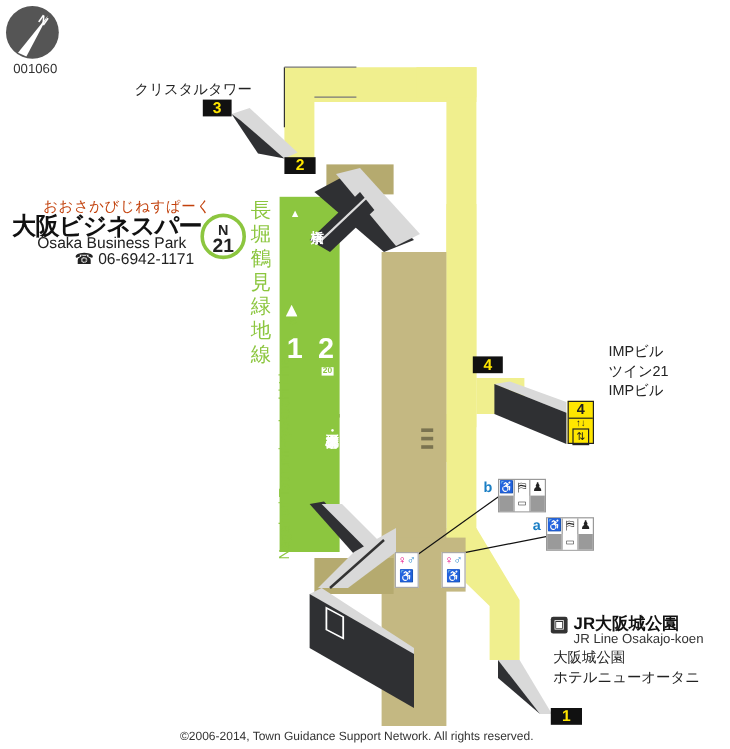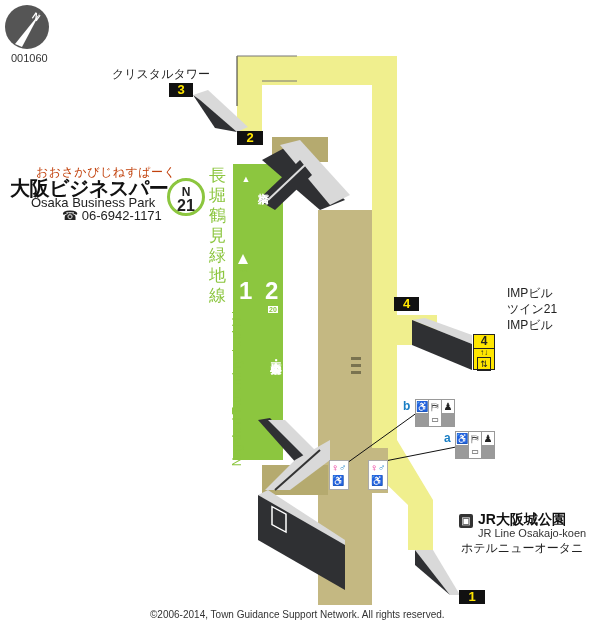--- a/index.html
+++ b/index.html
@@ -156,20 +156,21 @@
   <div>ツイン21</div>
   <div>IMPビル</div>
 </div>
 <div class="elev-box">
   <span class="num">4</span>
   <span class="arr">↑↓</span>
   <span class="ico">⇅</span>
 </div>
 <div class="exit-tag" style="left:459px;top:590px;width:26px;">1</div>
 <div class="label" style="left:461px;top:540px;line-height:16px;">
+  <div>大阪城公園</div>
   <div>ホテルニューオータニ</div>
 </div>
 
 <div class="facility-letter" style="left:403px;top:399px;">b</div>
 <div class="facility-box" style="left:415px;top:399px;">
   <div class="facility-cell">
       <div class="top">♿</div>
       <div class="bot"></div>
     </div>
   <div class="facility-cell">

